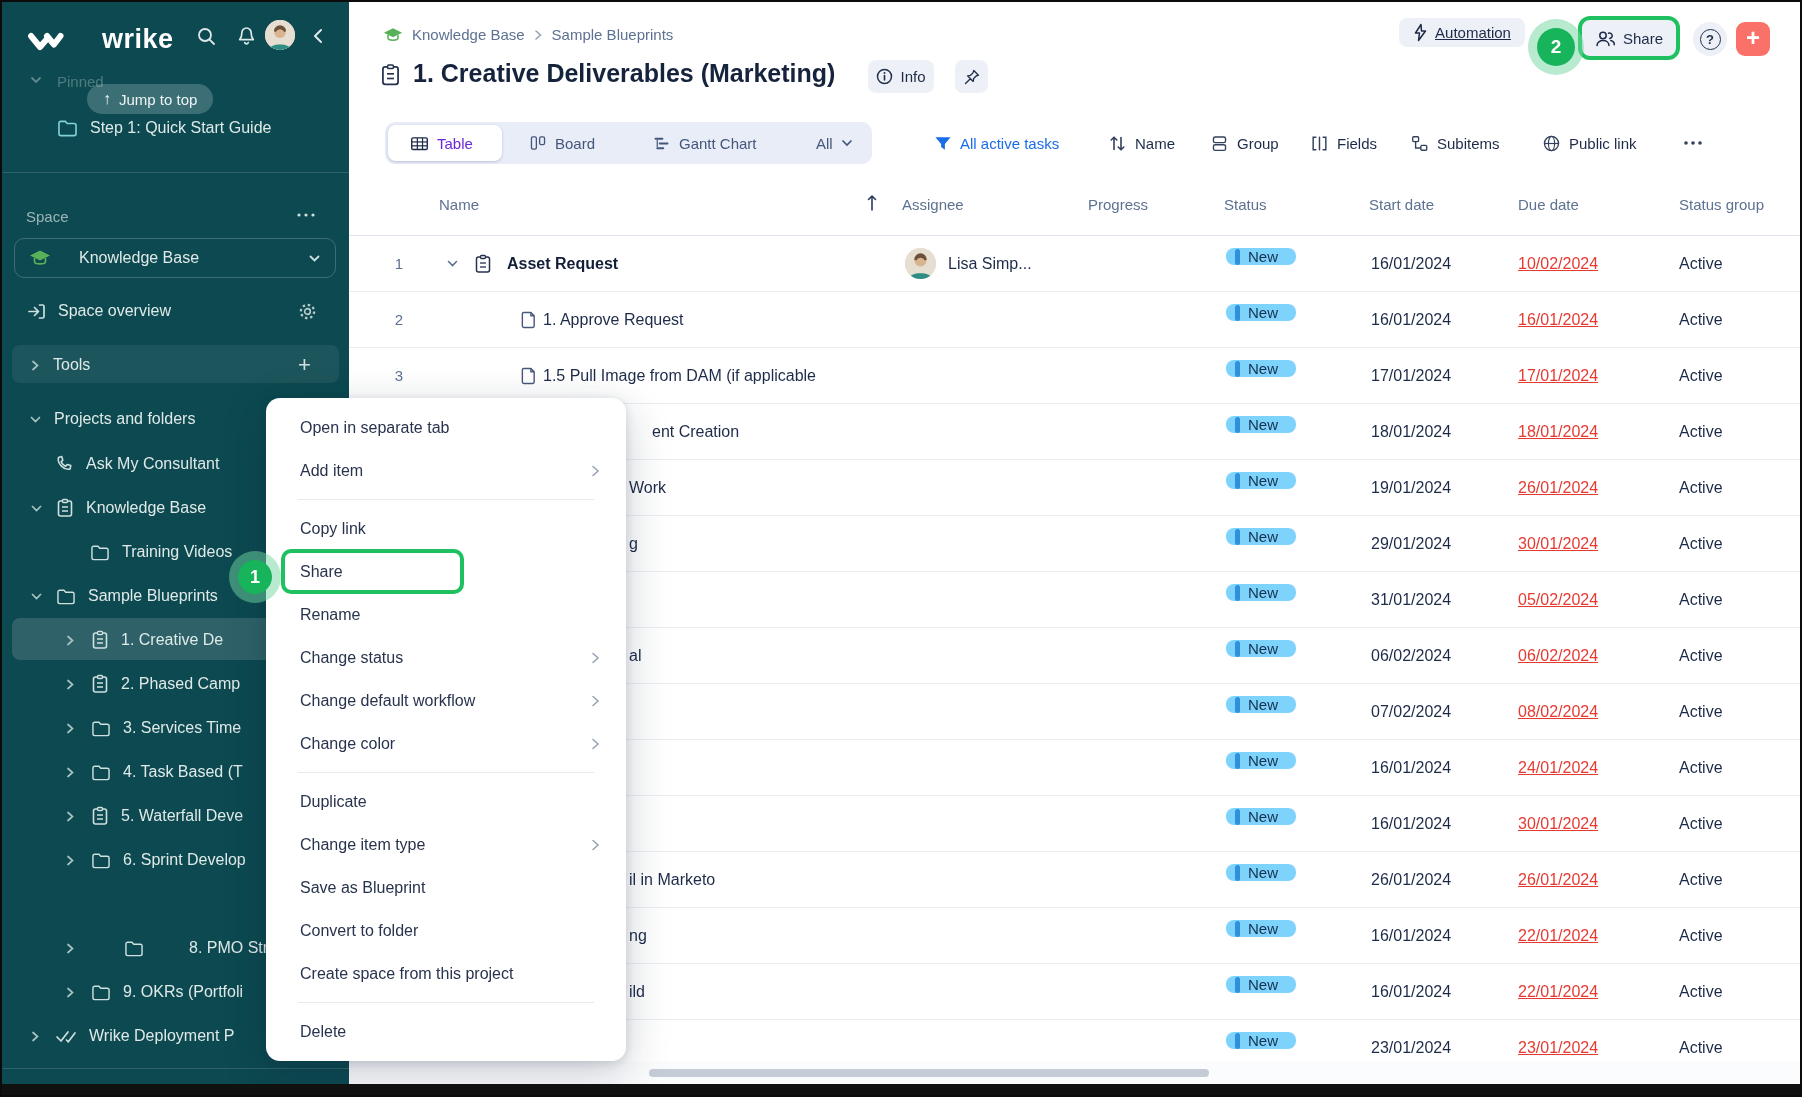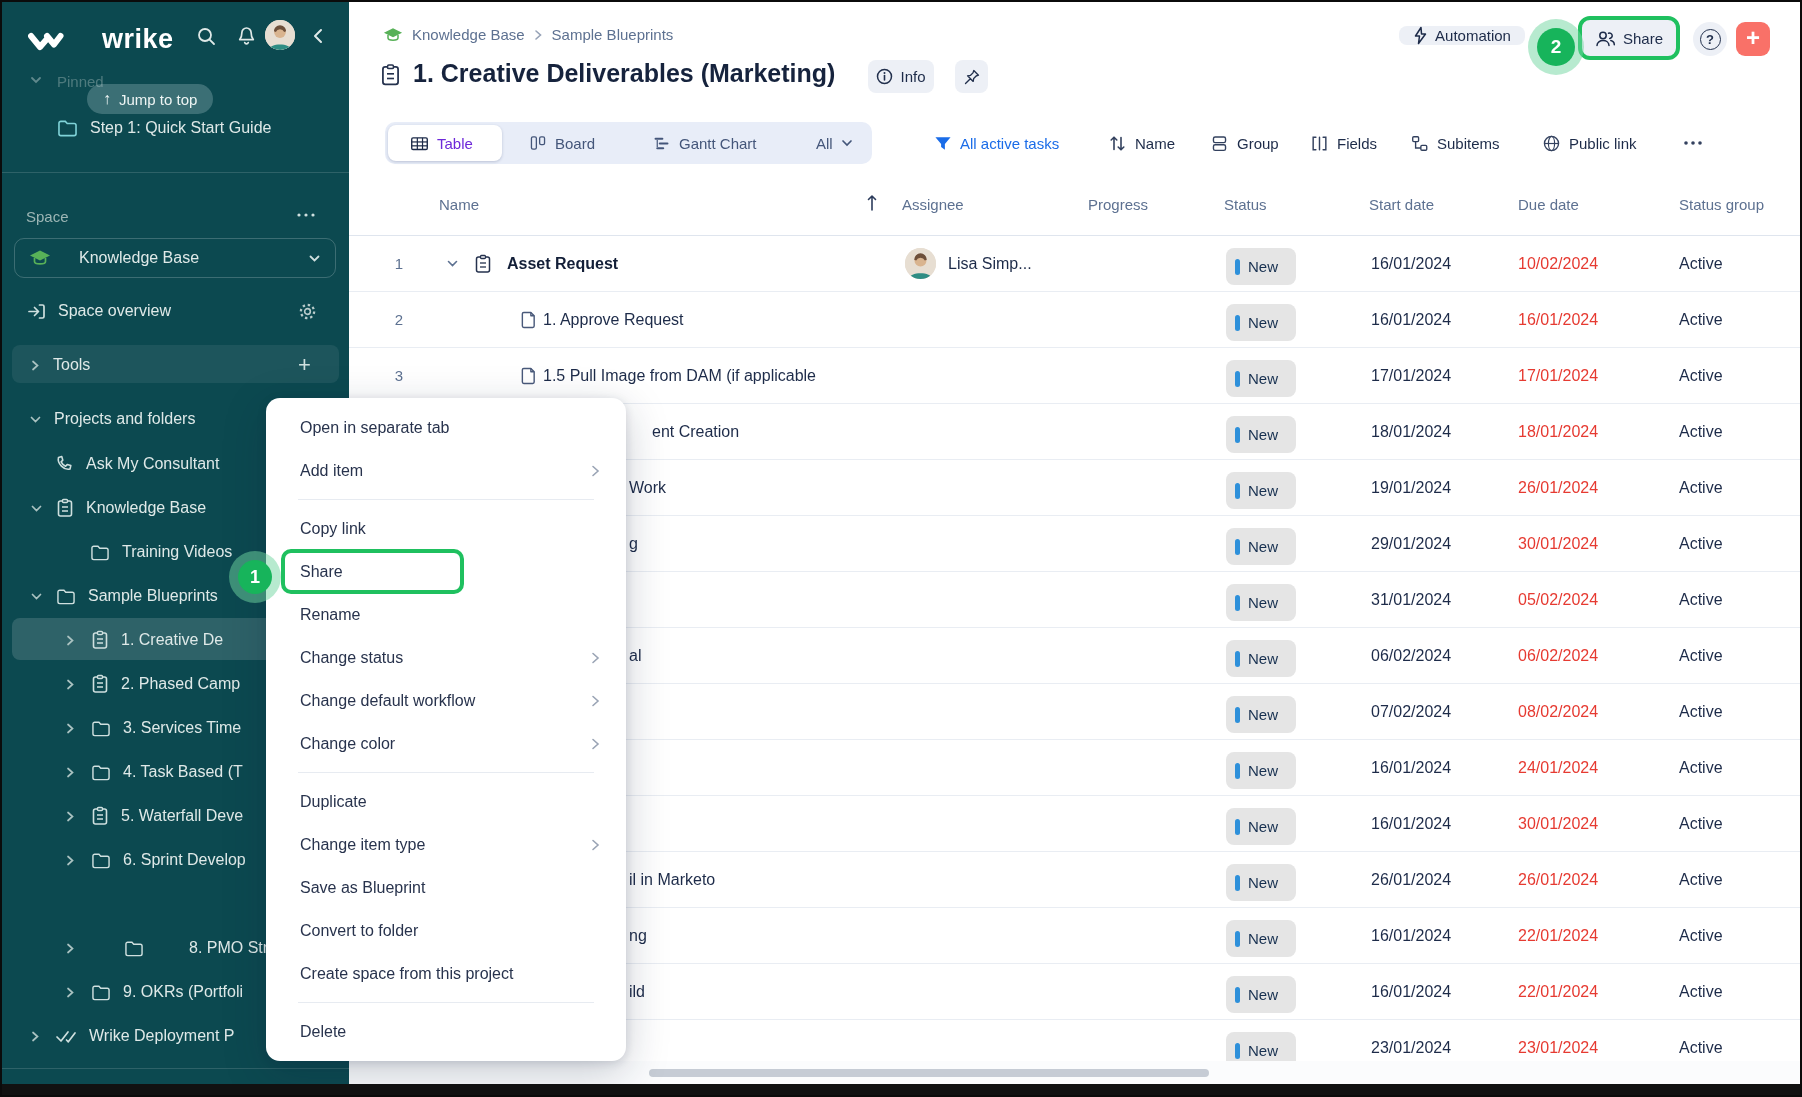--- a/index.html
+++ b/index.html
@@ -35,23 +35,23 @@
   .thead{position:absolute;top:170px;left:0;right:0;height:63px;border-bottom:1px solid #dfe5ee;}
   .thead span{position:absolute;top:24px;font-size:15px;color:#5d7191;white-space:nowrap;}
   .rows{position:absolute;top:234px;left:0;right:0;height:825px;overflow:hidden;}
   .trow{position:relative;height:55px;border-bottom:1px solid #e9edf3;background:#fff;}
   .cell{position:absolute;top:0;height:55px;display:flex;align-items:center;font-size:16px;color:#1d2b49;white-space:nowrap;}
   .cnum{left:40px;width:20px;justify-content:center;font-size:15px;color:#5d7191;}
   .cname1{left:158px;font-weight:bold;color:#131f38;}
   .cnames{left:194px;}
   .cfrag{left:280px;}
   .cstart{left:1022px;}
-  .cdue{left:1169px;color:#e63a31;}
+  .cdue{left:1169px;color:#e63a31;text-decoration:underline;}
   .cgroup{left:1330px;}
-  .pill{position:absolute;left:877px;top:12px;width:70px;height:37px;background:#e5e5e5;border-radius:8px;
+  .pill{position:absolute;left:877px;top:12px;width:70px;height:17px;background:#7dd3fc;border-radius:8px;
         display:flex;align-items:center;padding-left:9px;box-sizing:border-box;}
   .pill .bar{width:5px;height:16px;border-radius:2.5px;background:#2e90da;margin-right:8px;}
   .pill .txt{font-size:15px;color:#173050;}
   .avatar{border-radius:50%;overflow:hidden;background:#e7ded2;}
   
   .menu{position:absolute;left:264px;top:396px;width:360px;background:#fff;border-radius:14px;z-index:30;
         box-shadow:0 12px 44px rgba(20,30,60,.22),0 2px 10px rgba(20,30,60,.14);padding:8px 0;}
   .mitem{height:43px;display:flex;align-items:center;padding:0 26px 0 34px;font-size:16px;color:#28334d;position:relative;}
   .mitem .chev{margin-left:auto;}
   .mdiv{height:1px;background:#e7ebf1;margin:7px 32px;}
@@ -389,21 +389,21 @@
       </span>
       <span class="crumb">Knowledge Base</span>
       <span>
         <svg width="9" height="12" viewBox="0 0 9 12">
             <path d="M2 2 l4.5 4 L2 10" fill="none" stroke="#97a3b7" stroke-width="1.6" stroke-linecap="round"></path>
           </svg>
       </span>
       <span class="crumb">Sample Blueprints</span>
     </div>
 
-    <div class="abs pill-btn" style="left:1050px;top:24px;width:126px;height:19px;">
+    <div class="abs pill-btn" style="left:1050px;top:16px;width:126px;height:29px;text-decoration:underline;">
       <span>
         <svg width="15" height="19" viewBox="0 0 15 19">
             <path d="M8 1.5 L2.5 10 h4 L5.5 17.5 12.5 8 h-4 z" fill="none" stroke="#1d2b49" stroke-width="1.5" stroke-linejoin="round"></path>
           </svg>
       </span>
       <span>Automation</span>
     </div>
 
     <div class="share-hl">
       <span>

